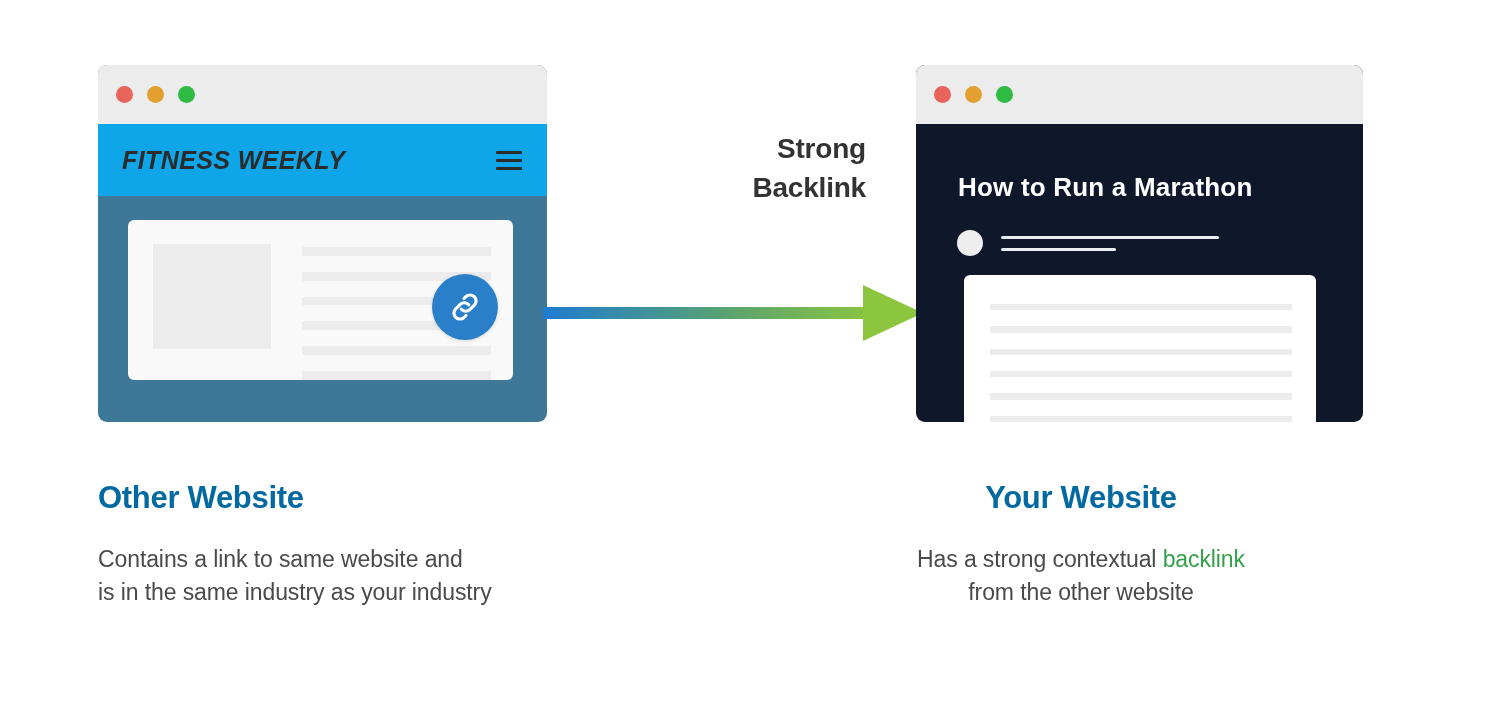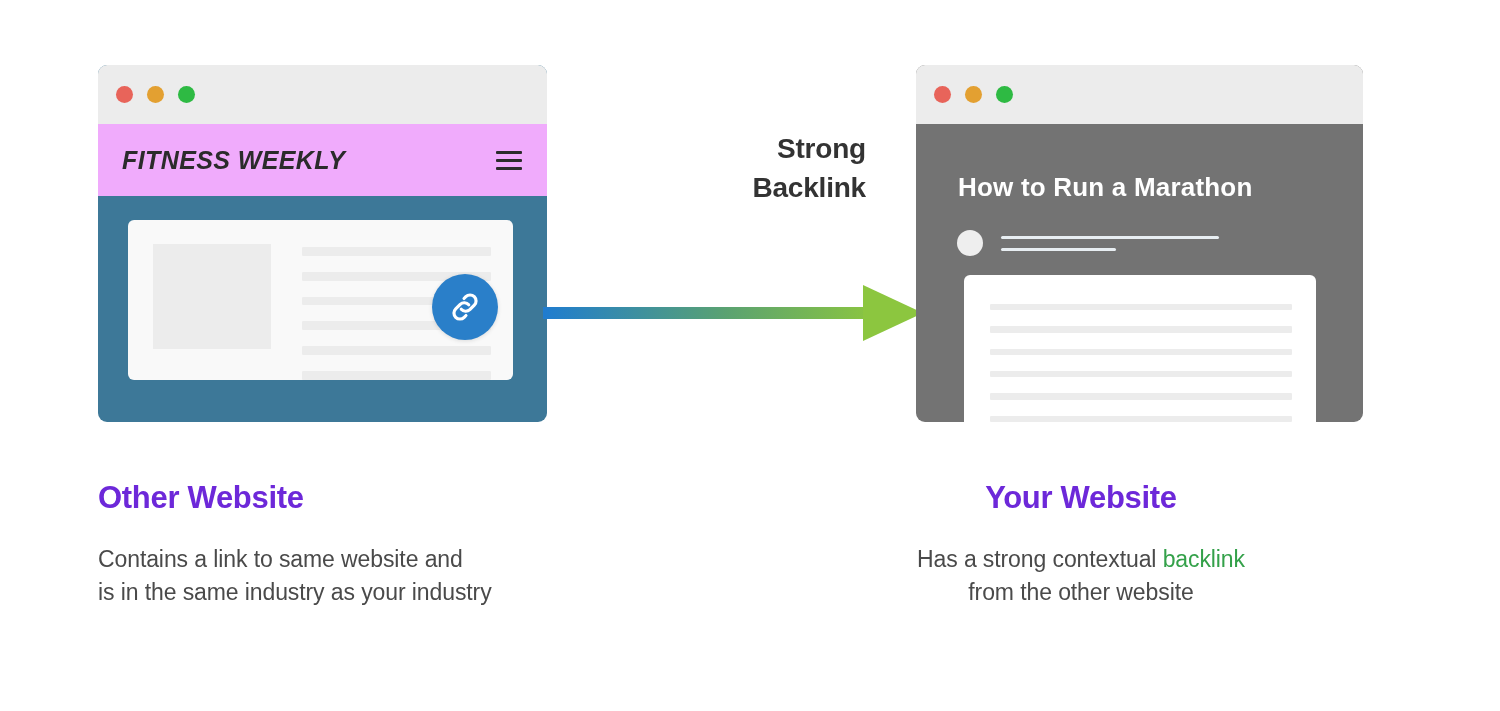--- a/index.html
+++ b/index.html
@@ -18,21 +18,21 @@
     display:flex; align-items:center; padding-left:18px; gap:14px;
   }
   .dot { width:17px; height:17px; border-radius:50%; }
   .dot.red    { background:#e8645a; }
   .dot.yellow { background:#e3a031; }
   .dot.green  { background:#2eba43; }
 
   
   #left-window { left:98px; top:65px; width:449px; height:357px; background:#3d7898; }
   .site-header {
-    height:72px; background:#f0abfc;
+    height:72px; background:#0ea5e9;
     display:flex; align-items:center; justify-content:space-between;
     padding:0 25px 0 24px;
   }
   .site-logo {
     font-size:25px; font-weight:bold; font-style:italic;
     letter-spacing:.4px; color:#2b2b2b;
   }
   .hamburger { display:flex; flex-direction:column; gap:5px; width:26px; }
   .hamburger span { display:block; height:3px; background:#2b2b2b; border-radius:1px; }
 
@@ -50,21 +50,21 @@
   .link-badge {
     position:absolute; left:334px; top:209px;
     width:66px; height:66px; border-radius:50%;
     background:#2a7fc9;
     display:flex; align-items:center; justify-content:center;
     box-shadow:0 1px 4px rgba(0,0,0,.12);
   }
   .link-badge svg { width:36px; height:36px; }
 
   
-  #right-window { left:916px; top:65px; width:447px; height:357px; background:#737373; }
+  #right-window { left:916px; top:65px; width:447px; height:357px; background:#0f172a; }
   .right-body { position:relative; height:298px; }
   .post-title {
     position:absolute; left:42px; top:48px;
     font-size:26px; font-weight:bold; color:#ffffff; letter-spacing:.2px;
   }
   .byline { position:absolute; left:41px; top:106px; display:flex; align-items:center; gap:18px; }
   .avatar { width:26px; height:26px; border-radius:50%; background:#eeeeee; }
   .byline-lines { display:flex; flex-direction:column; gap:9px; }
   .byline-lines .bl { height:3px; background:#e8eef2; border-radius:2px; }
   .bl1 { width:218px; }
@@ -86,21 +86,21 @@
     position:absolute; left:586px; top:130px; width:280px;
     text-align:right; font-size:28px; font-weight:bold;
     color:#333333; line-height:1.38; letter-spacing:-.2px;
   }
 
   
   .caption { position:absolute; }
   #caption-left  { left:98px;  top:480px; }
   #caption-right { left:917px; top:480px;text-align:center; }
   .caption-title {
-    font-size:31px; font-weight:bold; color:#6d28d9;
+    font-size:31px; font-weight:bold; color:#0369a1;
     letter-spacing:-.3px; margin-bottom:27px;
   }
   .caption-text {
     font-size:23px; color:#4a4a4a; line-height:1.45; letter-spacing:-.1px;
   }
   .hl-green { color:#34a14a; }
 </style>
 </head>
 <body>
 

